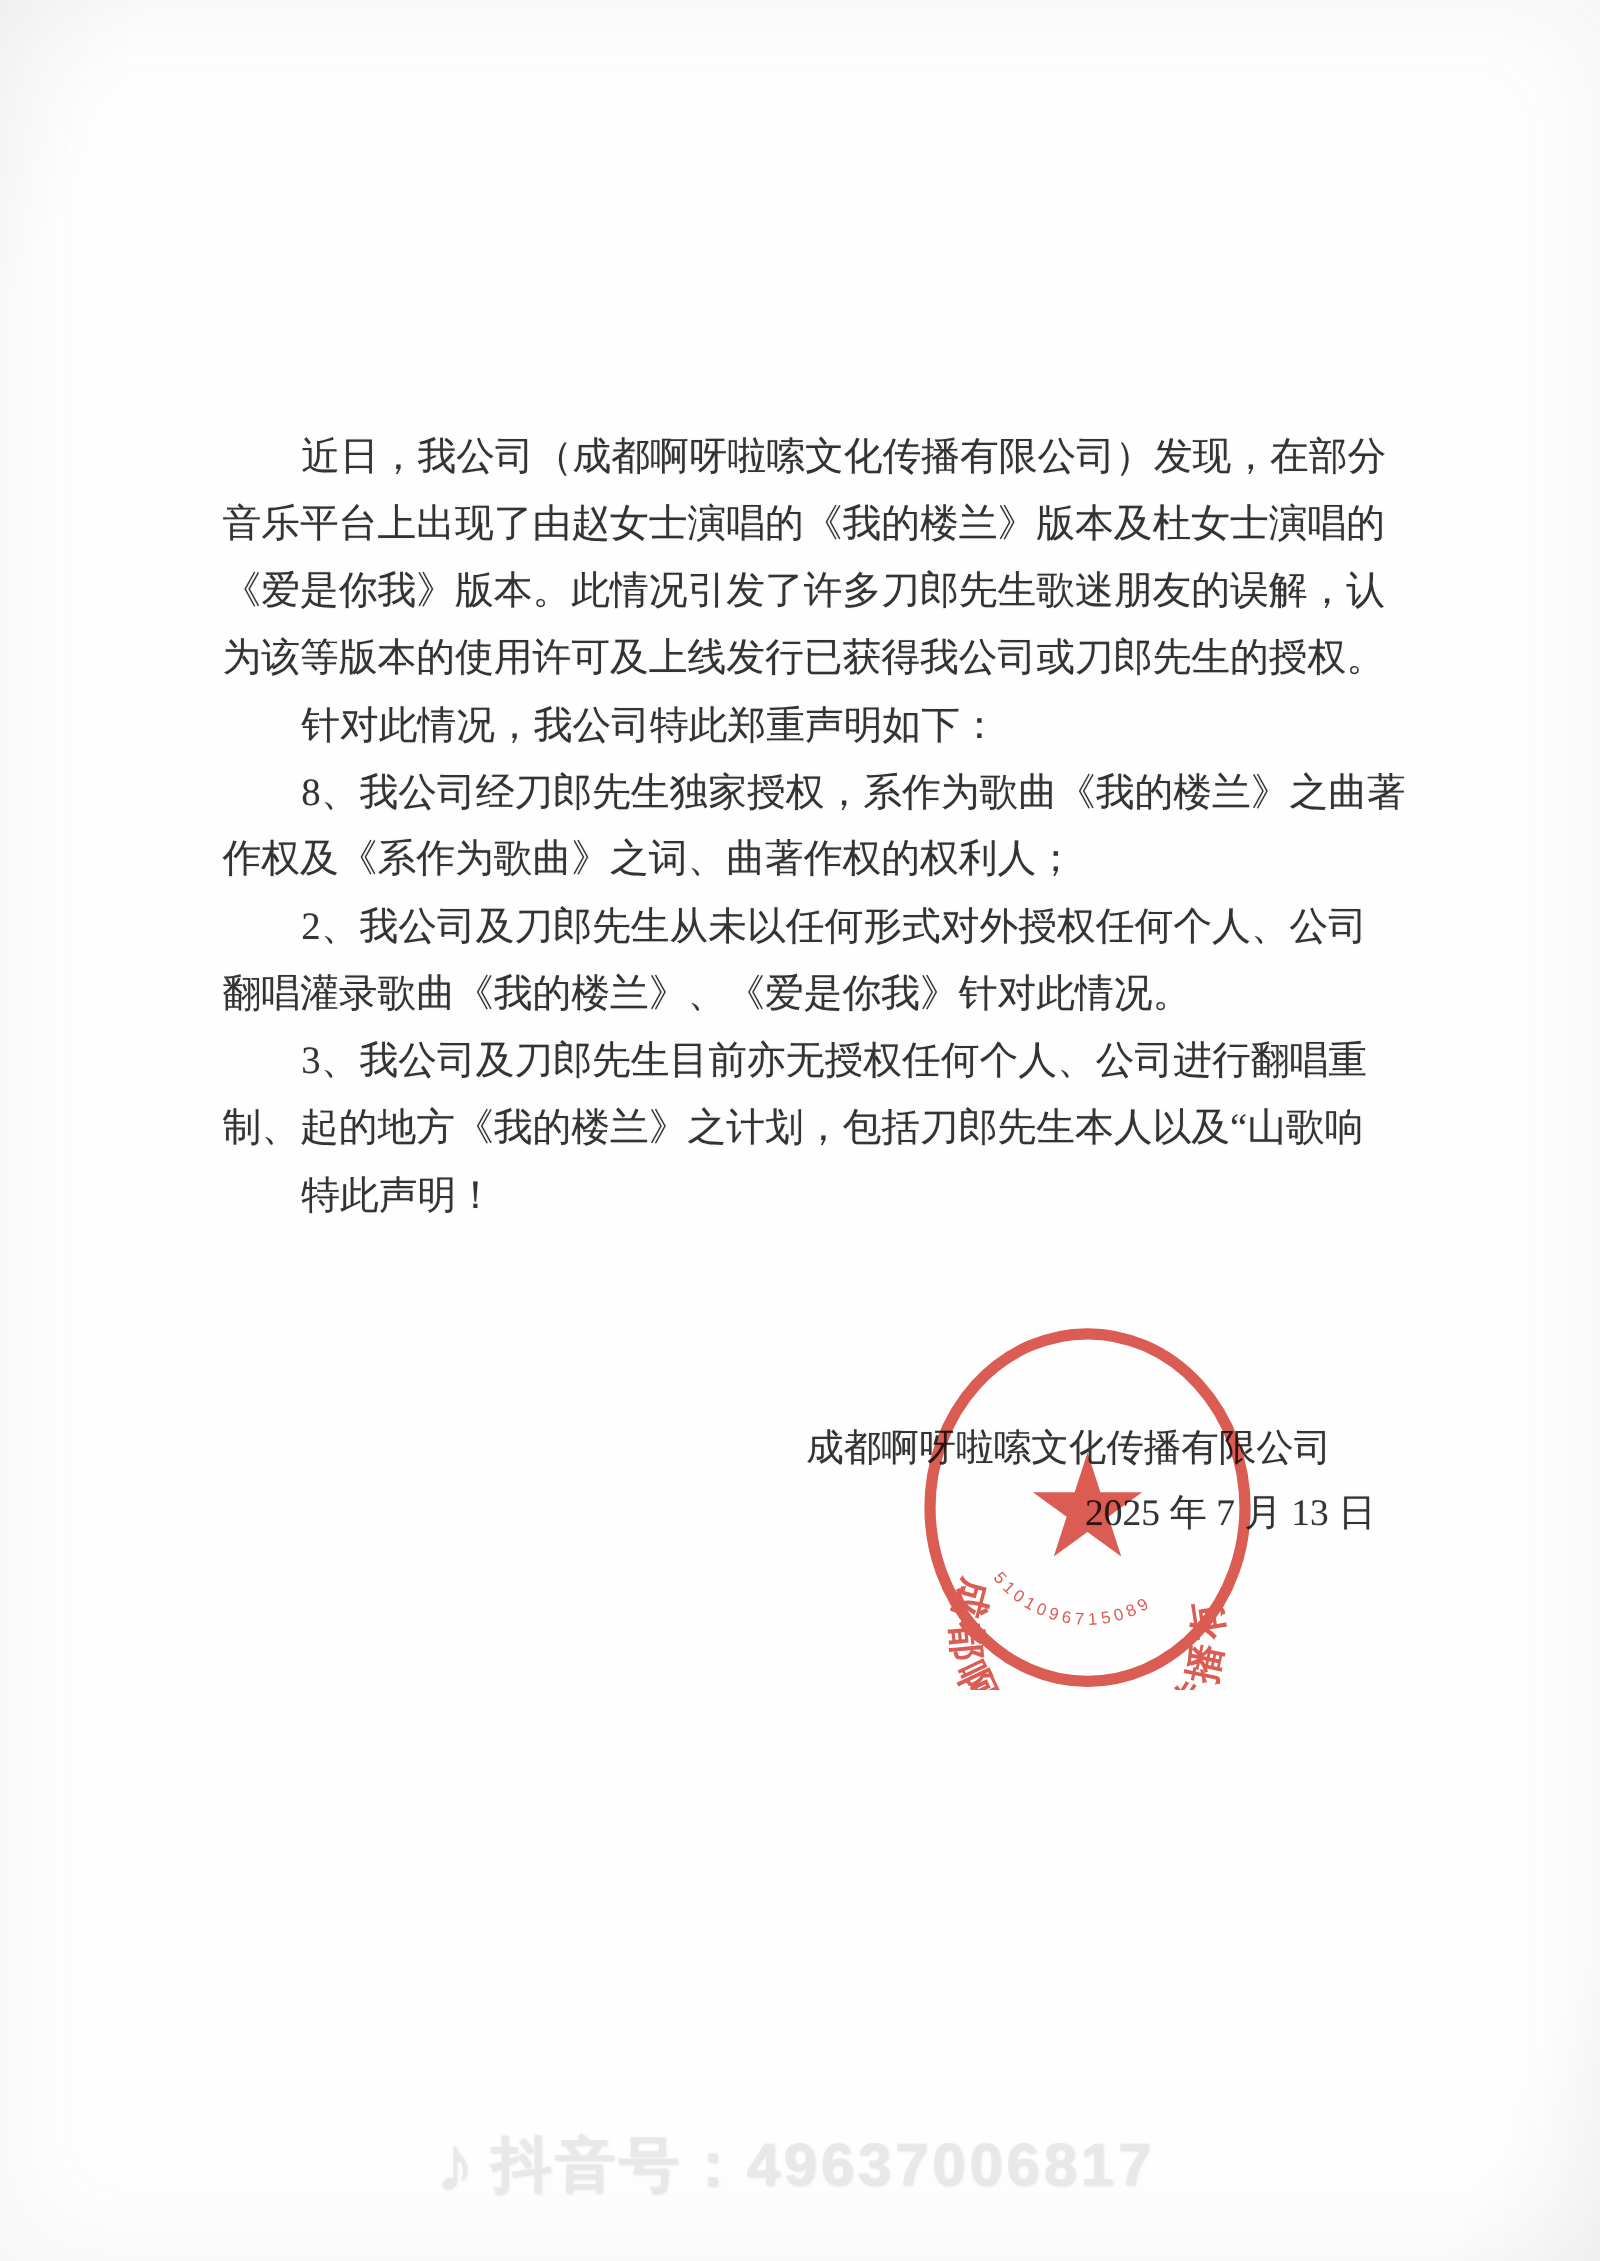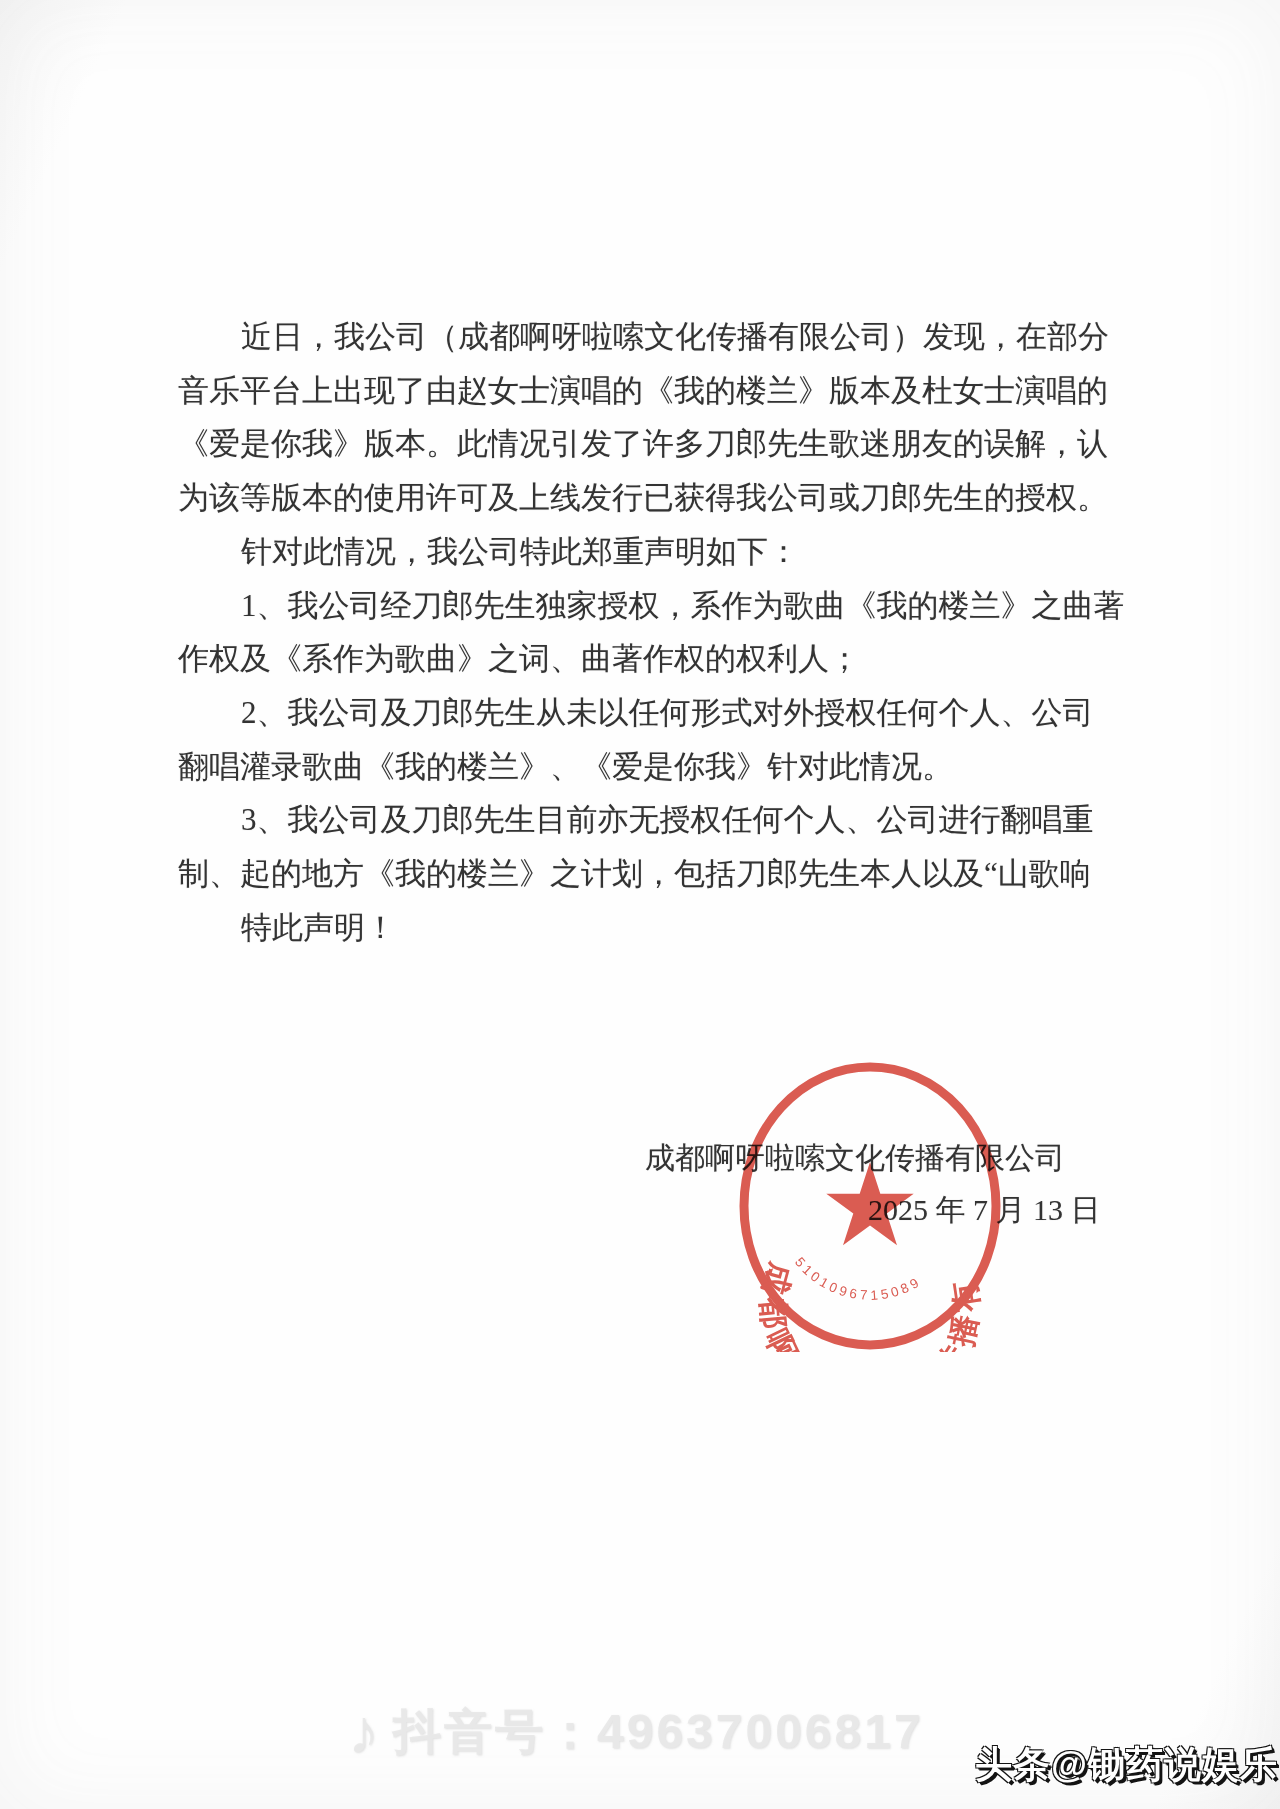--- a/index.html
+++ b/index.html
@@ -12,21 +12,21 @@
     position:absolute;inset:0;
     background:linear-gradient(115deg,#f7f7f7 0%,#fefefe 6%,#fefefe 94%,#f6f6f6 100%);
     box-shadow:inset 0 0 90px rgba(120,120,120,0.07);
   }
   .doc-title{
     position:absolute;top:208px;left:0;width:1280px;
     text-align:center;font-size:38px;font-weight:bold;color:#222;
     letter-spacing:4px;margin:0;
   }
   .body-text{
-    position:absolute;top:310px;left:178px;width:990px;
+    position:absolute;top:338px;left:178px;width:990px;
     font-size:31px;line-height:53.7px;color:#333;
     text-shadow:0 0 1px rgba(60,60,60,0.25);
   }
   .line{white-space:nowrap;}
   .line.indent{padding-left:63px;}
   .signature{
     position:absolute;top:1138px;left:645px;
     font-size:30px;color:#333;white-space:nowrap;
     text-shadow:0 0 1px rgba(60,60,60,0.25);
   }
@@ -63,21 +63,21 @@
 
 <div class="page">
 
 
   <div class="body-text">
     <div class="line indent">近日，我公司（成都啊呀啦嗦文化传播有限公司）发现，在部分</div>
     <div class="line">音乐平台上出现了由赵女士演唱的《我的楼兰》版本及杜女士演唱的</div>
     <div class="line">《爱是你我》版本。此情况引发了许多刀郎先生歌迷朋友的误解，认</div>
     <div class="line">为该等版本的使用许可及上线发行已获得我公司或刀郎先生的授权。</div>
     <div class="line indent">针对此情况，我公司特此郑重声明如下：</div>
-    <div class="line indent">1、我公司经刀郎先生独家授权，系作为歌曲《我的楼兰》之曲著</div>
+    <div class="line indent">8、我公司经刀郎先生独家授权，系作为歌曲《我的楼兰》之曲著</div>
     <div class="line">作权及《系作为歌曲》之词、曲著作权的权利人；</div>
     <div class="line indent">2、我公司及刀郎先生从未以任何形式对外授权任何个人、公司</div>
     <div class="line">翻唱灌录歌曲《我的楼兰》、《爱是你我》针对此情况。</div>
     <div class="line indent">3、我公司及刀郎先生目前亦无授权任何个人、公司进行翻唱重</div>
     <div class="line">制、起的地方《我的楼兰》之计划，包括刀郎先生本人以及“山歌响</div>
     <div class="line indent">特此声明！</div>
   </div>
 
   <div class="signature">成都啊呀啦嗦文化传播有限公司</div>
   <div class="sig-date">2025 年 7 月 13 日</div>
@@ -95,15 +95,14 @@
     <text font-size="13.5" letter-spacing="3.5" font-family="Liberation Sans, DejaVu Sans, sans-serif" fill="#d6453a">
       <textPath href="#sealArcBottom" startOffset="4">5101096715089</textPath>
     </text>
   </svg>
 
   <div class="wm-douyin">
     <span class="dy-icon">♪</span>
     <span class="dy-label">抖音号：49637006817</span>
   </div>
 
-  <div class="wm-toutiao">头条@锄药说娱乐</div>
 
 </div>
 
 </body></html>

